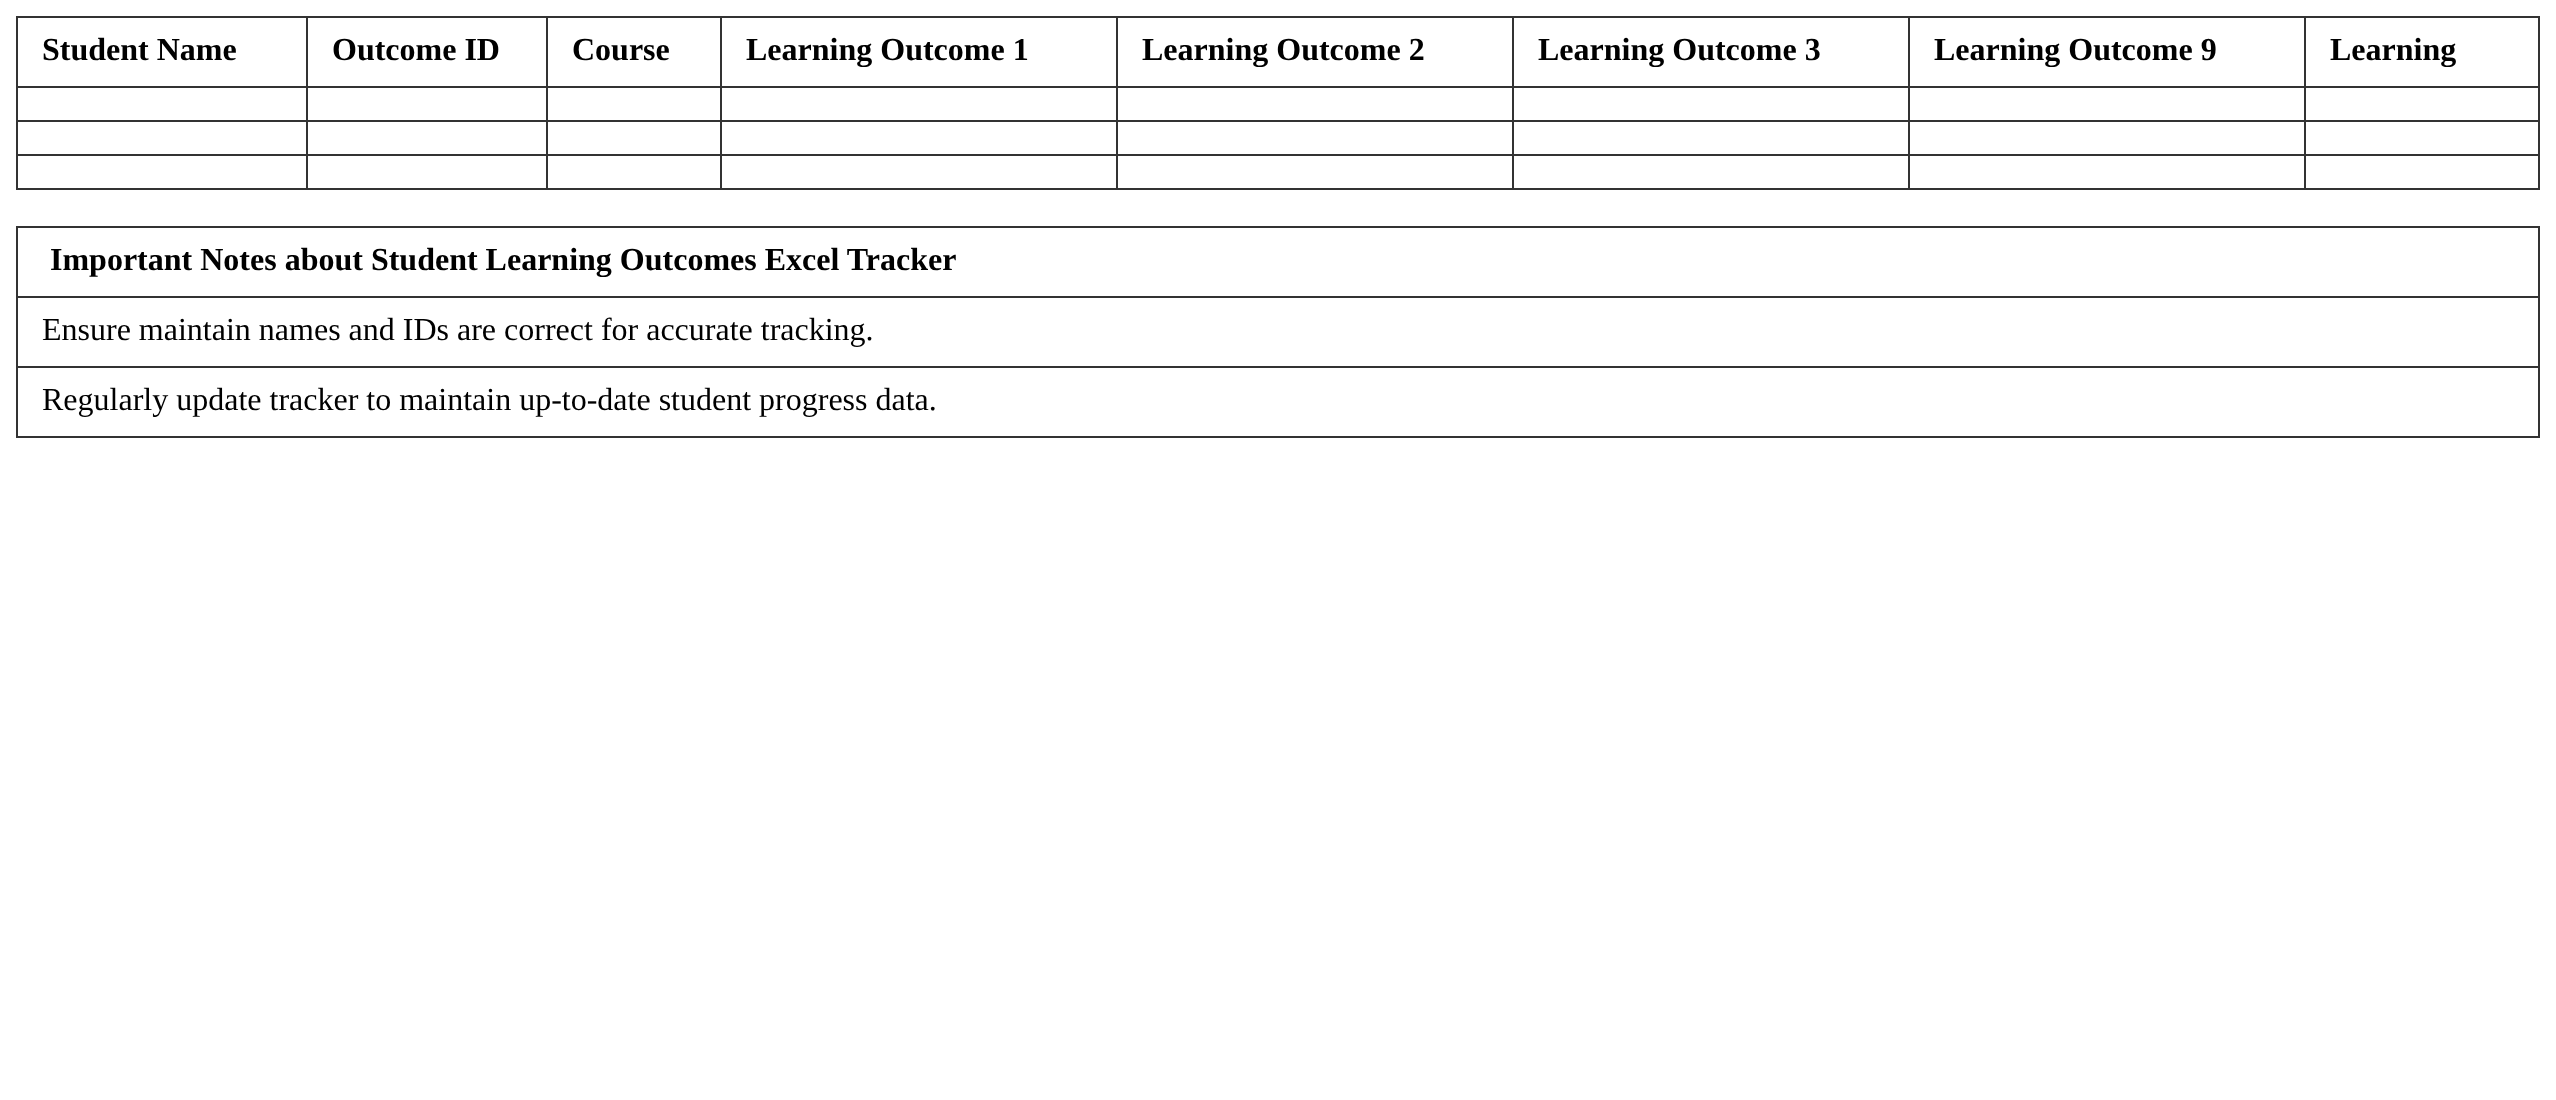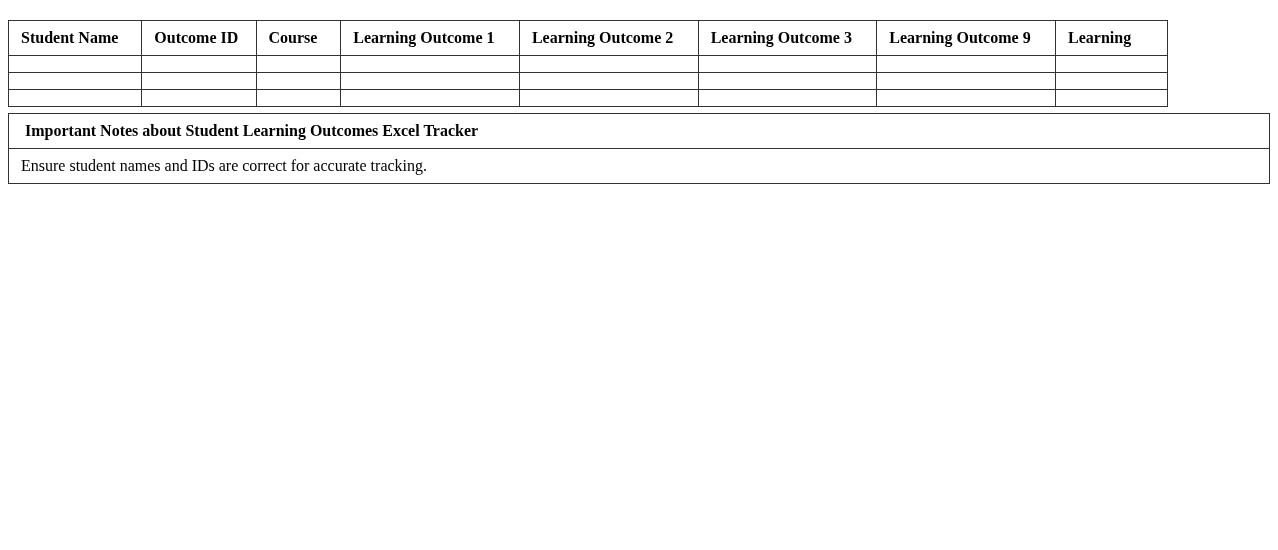--- a/index.html
+++ b/index.html
@@ -1,19 +1,19 @@
 <!DOCTYPE html>
 <html><head>
 <meta charset="utf-8">
 <style>
   html, body { margin: 0; padding: 0; background: #ffffff; }
   body { width: 1278px; height: 550px; position: relative; font-family: "Liberation Serif", "DejaVu Serif", serif; color: #000; }
   table { border-collapse: collapse; position: absolute; left: 8px; }
   td, th { border: 1px solid #333; padding: 0 12px; text-align: left; font-size: 16px; }
-  #tracker { top: 20px; width: 1160px; }
+  #tracker { top: 8px; width: 1262px; }
   #tracker th { height: 34px; font-weight: bold; }
   #tracker td { height: 16px; padding: 0; }
   #notes { top: 113px; width: 1262px; }
   #notes td, #notes th { height: 34px; font-size: 16px; }
   #notes th { font-weight: bold; padding-left: 16px; }
 </style>
 </head>
 <body>
 
 <table id="tracker">
@@ -74,16 +74,19 @@
 </table>
 
 <table id="notes">
   <thead>
     <tr>
       <th>Important Notes about Student Learning Outcomes Excel Tracker</th>
     </tr>
   </thead>
   <tbody>
     <tr>
-        <td>Ensure student names and IDs are correct for accurate tracking.</td>
+        <td>Ensure maintain names and IDs are correct for accurate tracking.</td>
+      </tr>
+    <tr>
+        <td>Regularly update tracker to maintain up-to-date student progress data.</td>
       </tr>
   </tbody>
 </table>
 
 </body></html>

